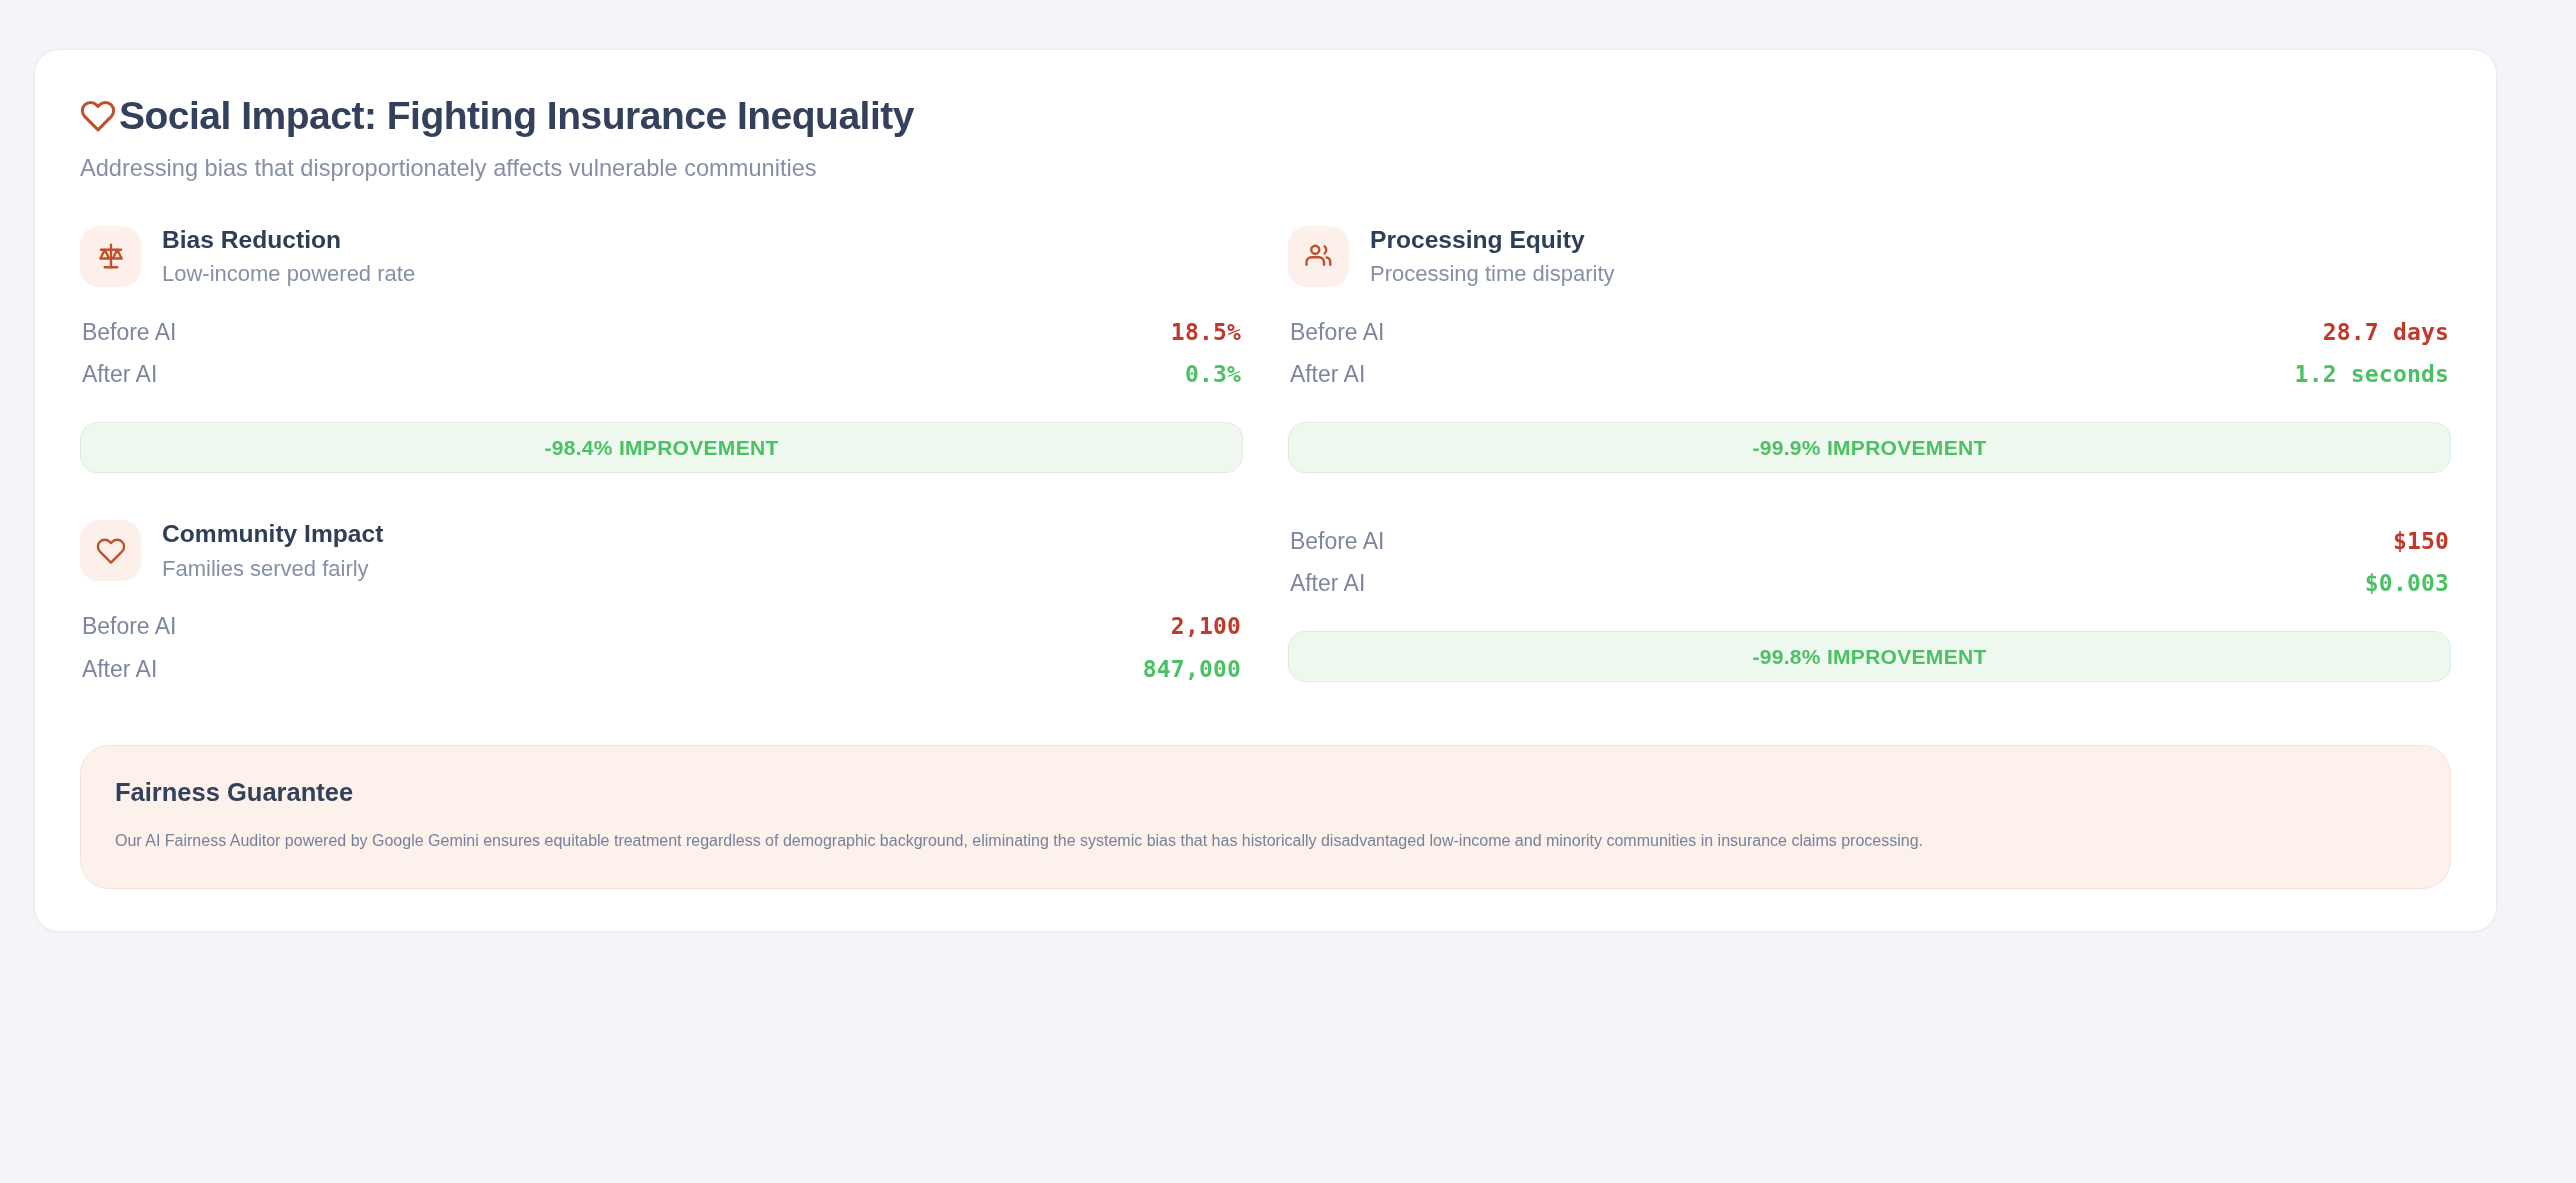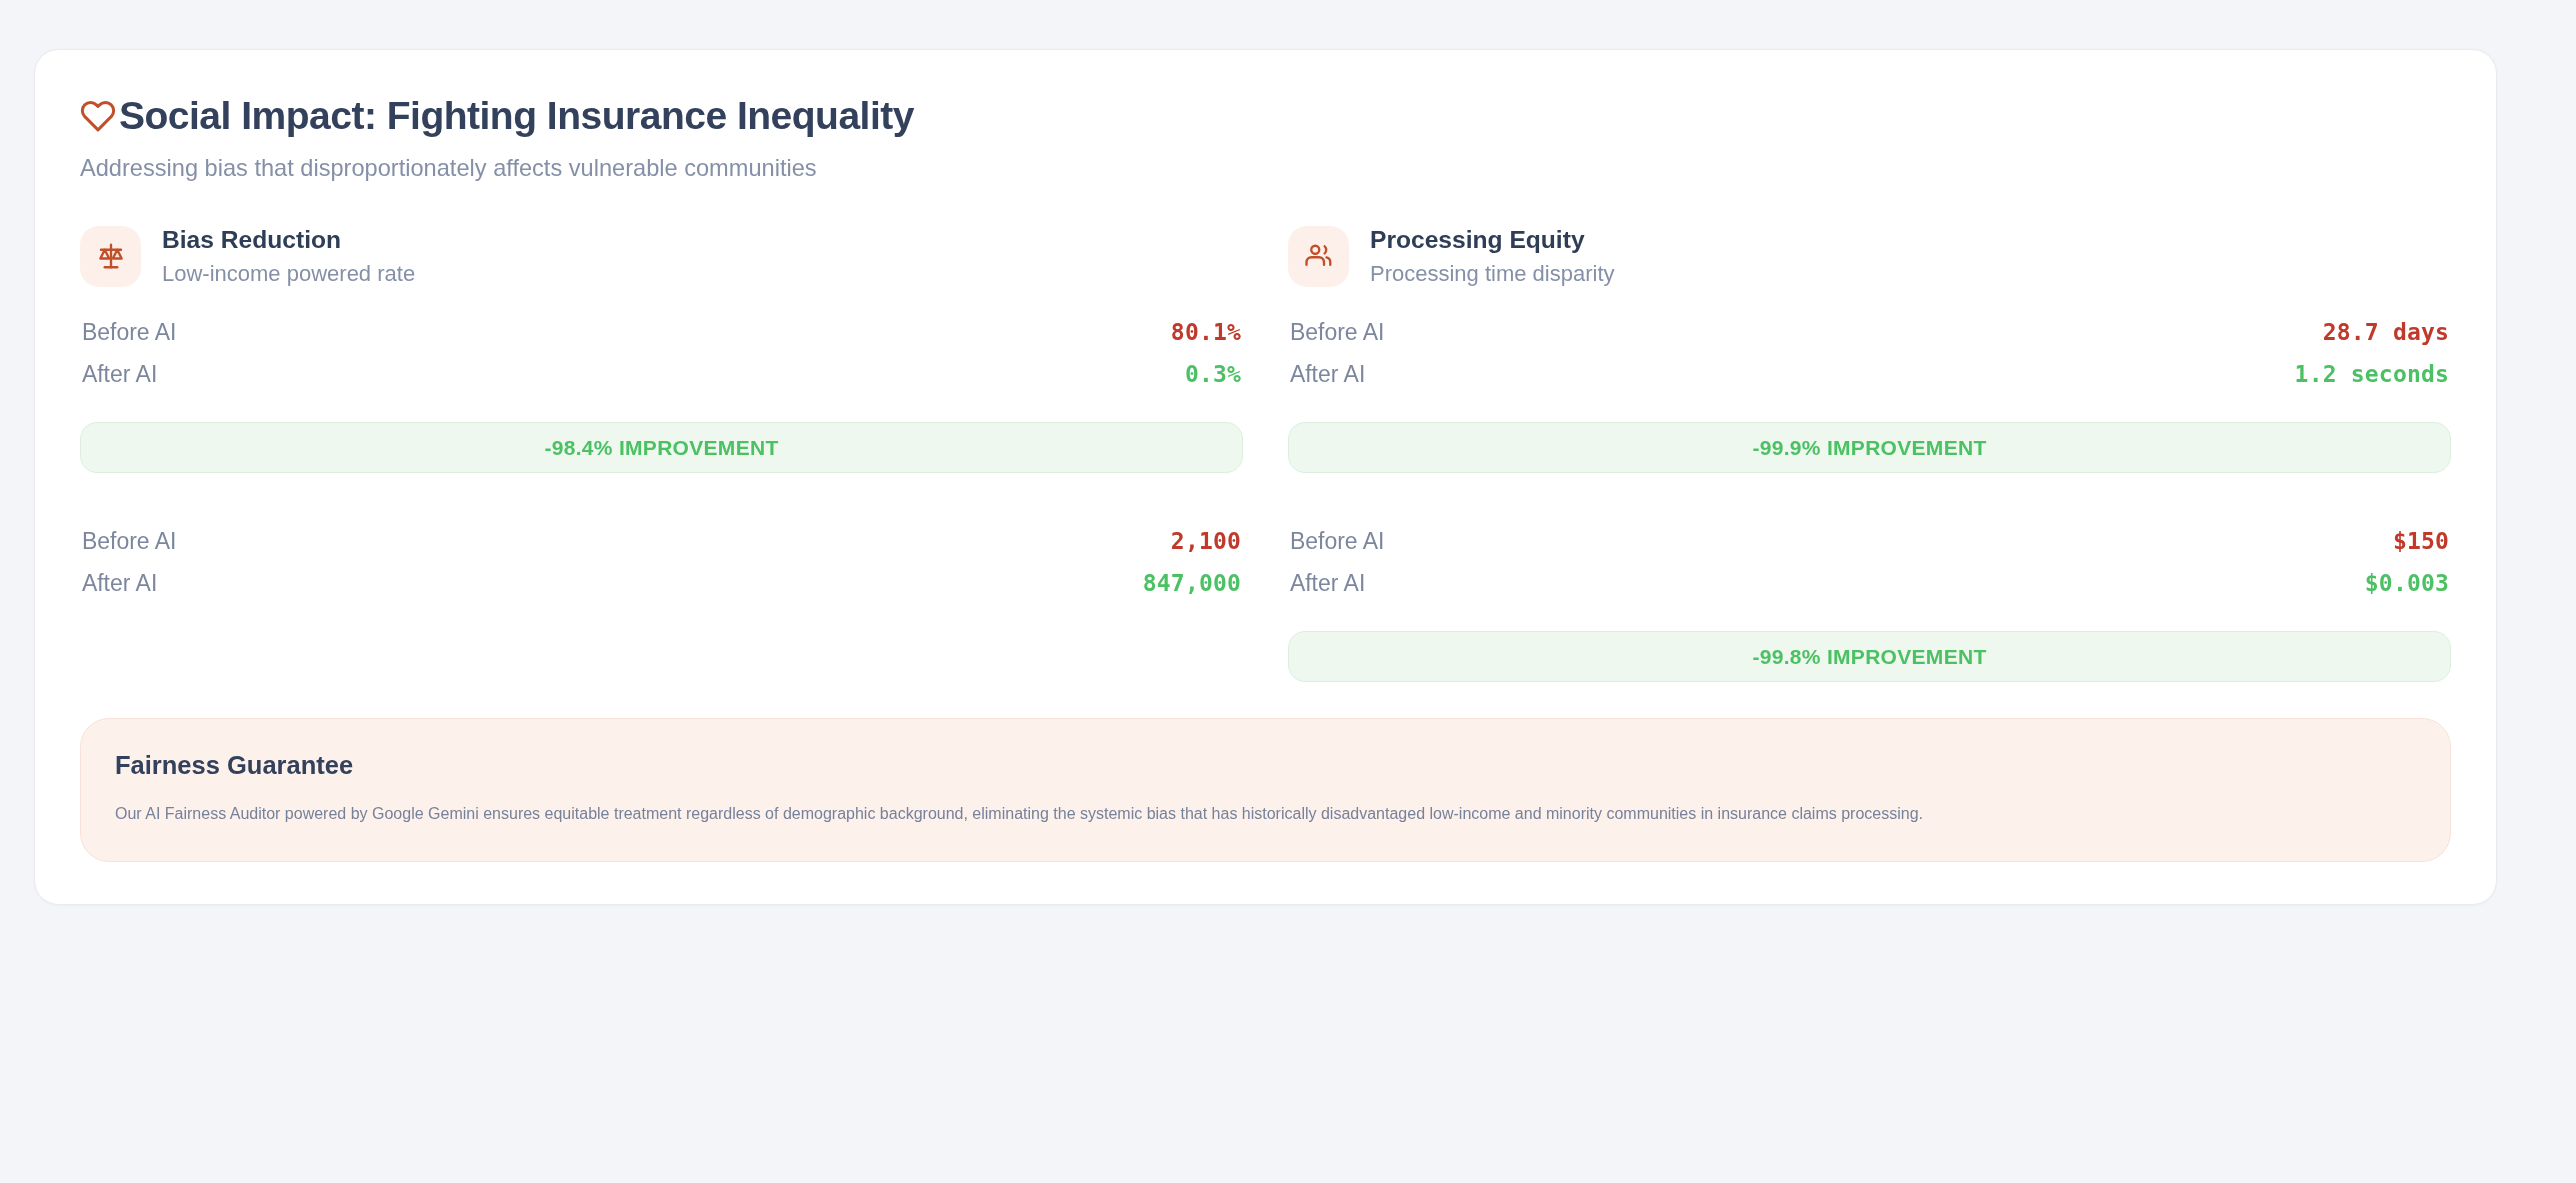--- a/index.html
+++ b/index.html
@@ -192,21 +192,21 @@
             </svg>
           </span>
           <div class="metric-heading-text">
             <div class="metric-title">Bias Reduction</div>
             <div class="metric-sub">Low-income powered rate</div>
           </div>
         </div>
         <div class="metric-rows">
           <div class="metric-row">
             <span class="metric-row-label">Before AI</span>
-            <span class="metric-row-value value-before">80.1%</span>
+            <span class="metric-row-value value-before">18.5%</span>
           </div>
           <div class="metric-row">
             <span class="metric-row-label">After AI</span>
             <span class="metric-row-value value-after">0.3%</span>
           </div>
         </div>
         <div class="improvement-badge">-98.4% IMPROVEMENT</div>
       </div>
 
       <div class="metric-card">
@@ -231,20 +231,31 @@
           </div>
           <div class="metric-row">
             <span class="metric-row-label">After AI</span>
             <span class="metric-row-value value-after">1.2 seconds</span>
           </div>
         </div>
         <div class="improvement-badge">-99.9% IMPROVEMENT</div>
       </div>
 
       <div class="metric-card">
+        <div class="metric-head">
+          <span class="metric-icon-badge">
+            <svg viewBox="0 0 24 24" fill="none" stroke="#c0502a" stroke-width="1.9" stroke-linecap="round" stroke-linejoin="round">
+              <path d="M20.84 4.61a5.5 5.5 0 0 0-7.78 0L12 5.67l-1.06-1.06a5.5 5.5 0 0 0-7.78 7.78l1.06 1.06L12 21.23l7.78-7.78 1.06-1.06a5.5 5.5 0 0 0 0-7.78z"></path>
+            </svg>
+          </span>
+          <div class="metric-heading-text">
+            <div class="metric-title">Community Impact</div>
+            <div class="metric-sub">Families served fairly</div>
+          </div>
+        </div>
         <div class="metric-rows">
           <div class="metric-row">
             <span class="metric-row-label">Before AI</span>
             <span class="metric-row-value value-before">2,100</span>
           </div>
           <div class="metric-row">
             <span class="metric-row-label">After AI</span>
             <span class="metric-row-value value-after">847,000</span>
           </div>
         </div>

